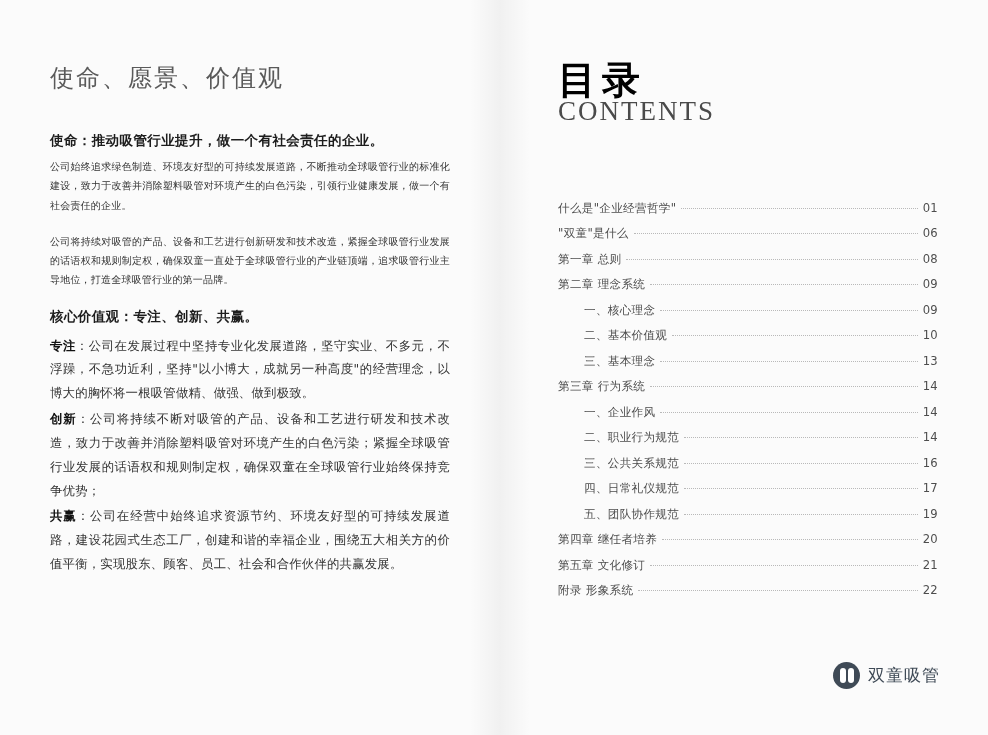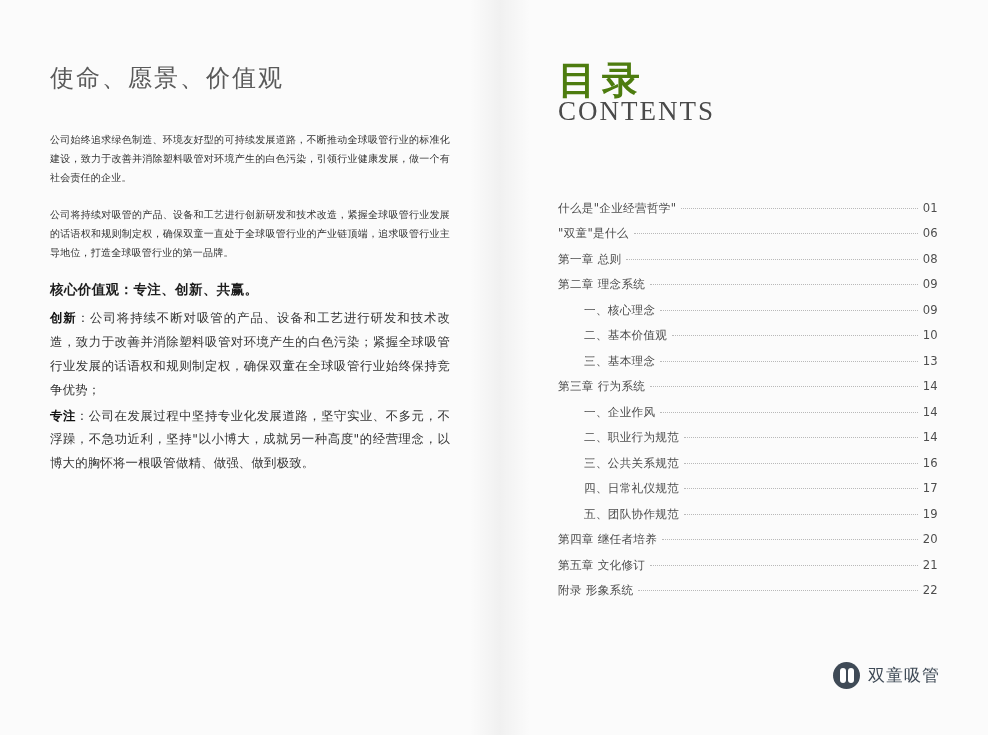--- a/index.html
+++ b/index.html
@@ -76,21 +76,21 @@
   .right-col {
     position: absolute;
     left: 558px;
     top: 60px;
     width: 380px;
   }
   .toc-title-cn {
     font-size: 38px;
     font-weight: bold;
     letter-spacing: 6px;
-    color: #4d7c0f;
+    color: #000000;
     line-height: 1.05;
     font-family: "DejaVu Serif", "Liberation Serif", serif;
   }
   .toc-title-en {
     font-size: 27px;
     letter-spacing: 2px;
     color: #4a4a4a;
     font-weight: 300;
     font-family: "Liberation Serif", "DejaVu Serif", serif;
     margin-top: -4px;
@@ -160,34 +160,38 @@
 </style>
 </head>
 <body>
 
 <div class="page">
 
   <div class="left-col">
     <div class="left-title">使命、愿景、价值观</div>
 
     <div class="block">
+      <div class="block-head">使命：推动吸管行业提升，做一个有社会责任的企业。</div>
       <div class="block-body">公司始终追求绿色制造、环境友好型的可持续发展道路，不断推动全球吸管行业的标准化建设，致力于改善并消除塑料吸管对环境产生的白色污染，引领行业健康发展，做一个有社会责任的企业。</div>
     </div>
 
     <div class="block">
       <div class="block-body">公司将持续对吸管的产品、设备和工艺进行创新研发和技术改造，紧握全球吸管行业发展的话语权和规则制定权，确保双童一直处于全球吸管行业的产业链顶端，追求吸管行业主导地位，打造全球吸管行业的第一品牌。</div>
     </div>
 
     <div class="block" style="margin-top:9px;">
       <div class="block-head">核心价值观：专注、创新、共赢。</div>
       <div class="value-item">
+        <b>专注</b><span>：公司在发展过程中坚持专业化发展道路，坚守实业、不多元，不浮躁，不急功近利，坚持"以小博大，成就另一种高度"的经营理念，以博大的胸怀将一根吸管做精、做强、做到极致。</span>
+      </div>
+      <div class="value-item">
         <b>创新</b><span>：公司将持续不断对吸管的产品、设备和工艺进行研发和技术改造，致力于改善并消除塑料吸管对环境产生的白色污染；紧握全球吸管行业发展的话语权和规则制定权，确保双童在全球吸管行业始终保持竞争优势；</span>
       </div>
       <div class="value-item">
-        <b>专注</b><span>：公司在发展过程中坚持专业化发展道路，坚守实业、不多元，不浮躁，不急功近利，坚持"以小博大，成就另一种高度"的经营理念，以博大的胸怀将一根吸管做精、做强、做到极致。</span>
+        <b>共赢</b><span>：公司在经营中始终追求资源节约、环境友好型的可持续发展道路，建设花园式生态工厂，创建和谐的幸福企业，围绕五大相关方的价值平衡，实现股东、顾客、员工、社会和合作伙伴的共赢发展。</span>
       </div>
     </div>
   </div>
 
   <div class="right-col">
     <div class="toc-title-cn">目录</div>
     <div class="toc-title-en">CONTENTS</div>
 
     <div class="toc-list">
       <div class="toc-row">

